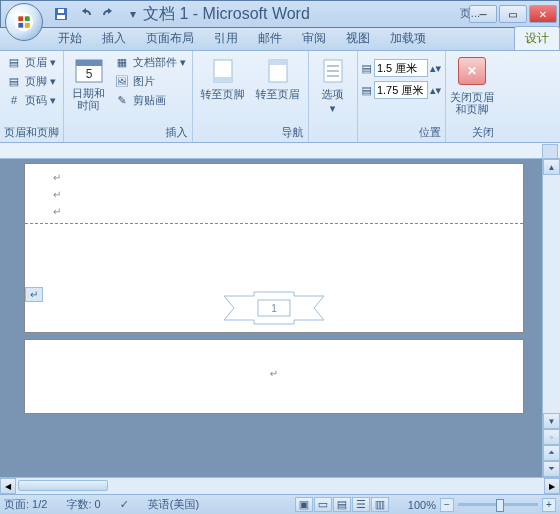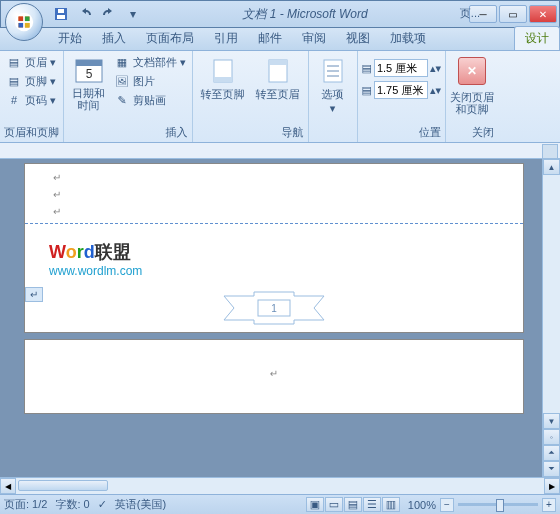--- a/index.html
+++ b/index.html
@@ -3,21 +3,21 @@
 <meta charset="utf-8">
 <style>
 * { box-sizing: border-box; margin: 0; padding: 0; font-family: "Microsoft YaHei", "SimSun", sans-serif; }
 body { width: 560px; height: 514px; background: #bdd3ea; overflow: hidden; font-size: 12px; }
 
 .titlebar { height: 28px; background: linear-gradient(#cde0f5,#bcd4ed); display: flex; align-items: center; border: 1px solid #5a7fa8; }
 .office-btn { width: 38px; height: 38px; border-radius: 50%; background: radial-gradient(circle at 30% 30%,#fff,#d8e8f8,#7ba8d8); border: 1px solid #5a7fa8; position: absolute; top: 3px; left: 5px; z-index: 10; display:flex; align-items:center; justify-content:center; }
 .office-btn svg { width:22px; height:22px; }
 .qat { margin-left: 50px; display: flex; gap: 4px; align-items: center; }
 .qat-btn { width: 20px; height: 20px; display: flex; align-items: center; justify-content: center; color:#3b5c82; }
-.title-text { flex: 1; text-align: center; color: #3a5b83; font-size: 12px; font-style: italic; }
+.title-text { flex: 1; color: #3a5b83; font-size: 16px; }
 .winbtns { display: flex; margin-right: 2px; }
 .winbtn { width: 28px; height: 18px; background: linear-gradient(#e8f0fa,#c8dcf2); border: 1px solid #8aaed8; display:flex; align-items:center; justify-content:center; font-size:10px; border-radius:2px; margin-left:2px; }
 .winbtn.close { background: linear-gradient(#f08080,#d84040); color:#fff; }
 
 .tabstrip { height: 23px; background: linear-gradient(#d5e5f6,#bed6ee); display: flex; align-items: flex-end; padding-left: 48px; border-bottom:1px solid #8eb2da; }
 .tab { padding: 3px 10px 3px; color: #3a5b83; font-size: 12px; cursor:pointer; }
 .tab.context { color:#4d7c0f; }
 .tab.active { background: #eaf2fb; border: 1px solid #8eb2da; border-bottom: none; border-radius: 3px 3px 0 0; }
 .context-label { position:absolute; right:80px; top:6px; font-size:11px; color:#3a5b83; }
 
@@ -53,21 +53,21 @@
 .vscroll { width:18px; background:#d8e8f8; border-left:1px solid #9bbde0; display:flex; flex-direction:column; }
 .vscroll .sbtn { height:16px; background:linear-gradient(#e8f0fa,#c8dcf0); border:1px solid #9bbde0; display:flex; align-items:center; justify-content:center; font-size:8px; color:#3a5b83; }
 .vscroll .track { flex:1; background:#e0ecf8; }
 .vscroll .nav { height:16px; }
 
 .hscroll { height:17px; background:#d8e8f8; display:flex; border-top:1px solid #9bbde0; }
 .hscroll .sbtn{ width:16px; background:linear-gradient(#e8f0fa,#c8dcf0); border:1px solid #9bbde0; display:flex; align-items:center; justify-content:center; font-size:8px; }
 .hscroll .track{ flex:1; background:#e0ecf8; position:relative; }
 .hscroll .thumb{ position:absolute; left:2px; top:2px; height:11px; width:90px; background:linear-gradient(#e8f0fa,#c0d8f0); border:1px solid #9bbde0; border-radius:2px; }
 
-.statusbar { height:20px; background:linear-gradient(#cde0f5,#bcd4ed); display:flex; align-items:center; font-size:11px; color:#3a5b83; padding:0 4px; gap:8px; border-top:1px solid #8eb2da; }
+.statusbar { height:20px; background:linear-gradient(#cde0f5,#bcd4ed); display:flex; align-items:center; font-size:11px; color:#3a5b83; padding:0 4px; gap:19px; border-top:1px solid #8eb2da; }
 .statusbar .spacer{flex:1;}
 .viewbtns { display:flex; gap:1px; }
 .viewbtn { width:18px; height:15px; background:linear-gradient(#e8f0fa,#c8dcf0); border:1px solid #9bbde0; display:flex; align-items:center; justify-content:center; }
 .zoom { display:flex; align-items:center; gap:4px; }
 .zoom .slider { width:80px; height:3px; background:#9bbde0; position:relative; }
 .zoom .slider::after { content:""; position:absolute; left:38px; top:-4px; width:6px; height:11px; background:#e0ecf8; border:1px solid #6a8eb8; }
 .zbtn { width:14px; height:14px; border:1px solid #9bbde0; background:#e0ecf8; display:flex; align-items:center; justify-content:center; font-size:10px; }
 </style>
 </head>
 <body>
@@ -252,24 +252,20 @@
 </div>
 
 <div class="ruler"></div>
 
 <div class="docarea">
   <div class="page-wrap">
     <div class="page">
       <div class="para">↵</div>
       <div class="para">↵</div>
       <div class="para">↵</div>
-      <div class="watermark">
-        <div class="w1"><span class="c1">W</span><span class="c2">o</span><span class="c3">r</span><span class="c4">d</span><span class="c5">联盟</span></div>
-        <div class="w2">www.wordlm.com</div>
-      </div>
       <div class="footer-sep"></div>
       <div class="footer-tab">↵</div>
       <div class="footer-banner">
         <svg width="120" height="36" viewBox="0 0 120 36">
           <path d="M10 6 L40 6 L40 2 L80 2 L80 6 L110 6 L100 18 L110 30 L80 30 L80 34 L40 34 L40 30 L10 30 L20 18 Z" fill="#fff" stroke="#9bbde0"></path>
           <rect x="44" y="10" width="32" height="16" fill="#fff" stroke="#9bbde0"></rect>
           <text x="60" y="22" font-size="10" text-anchor="middle" fill="#6a8eb8">1</text>
         </svg>
       </div>
     </div>

